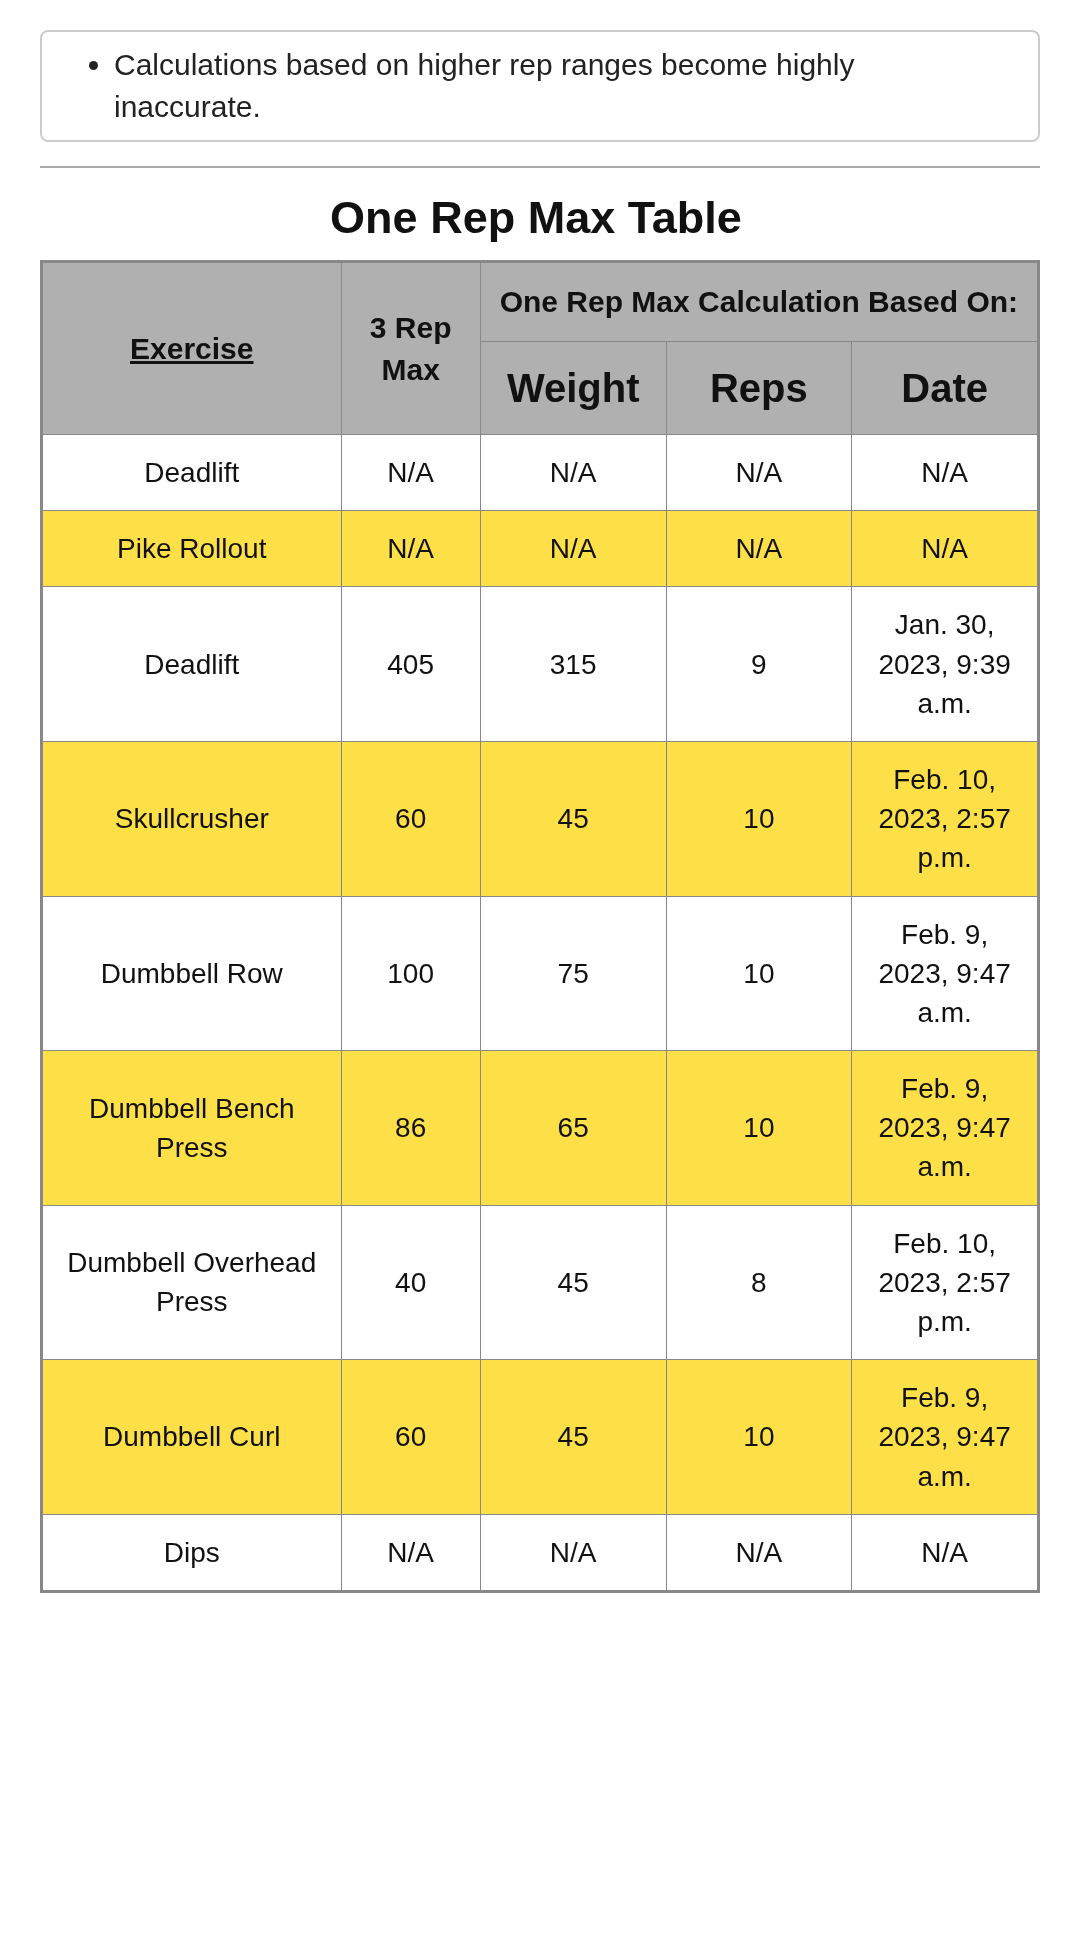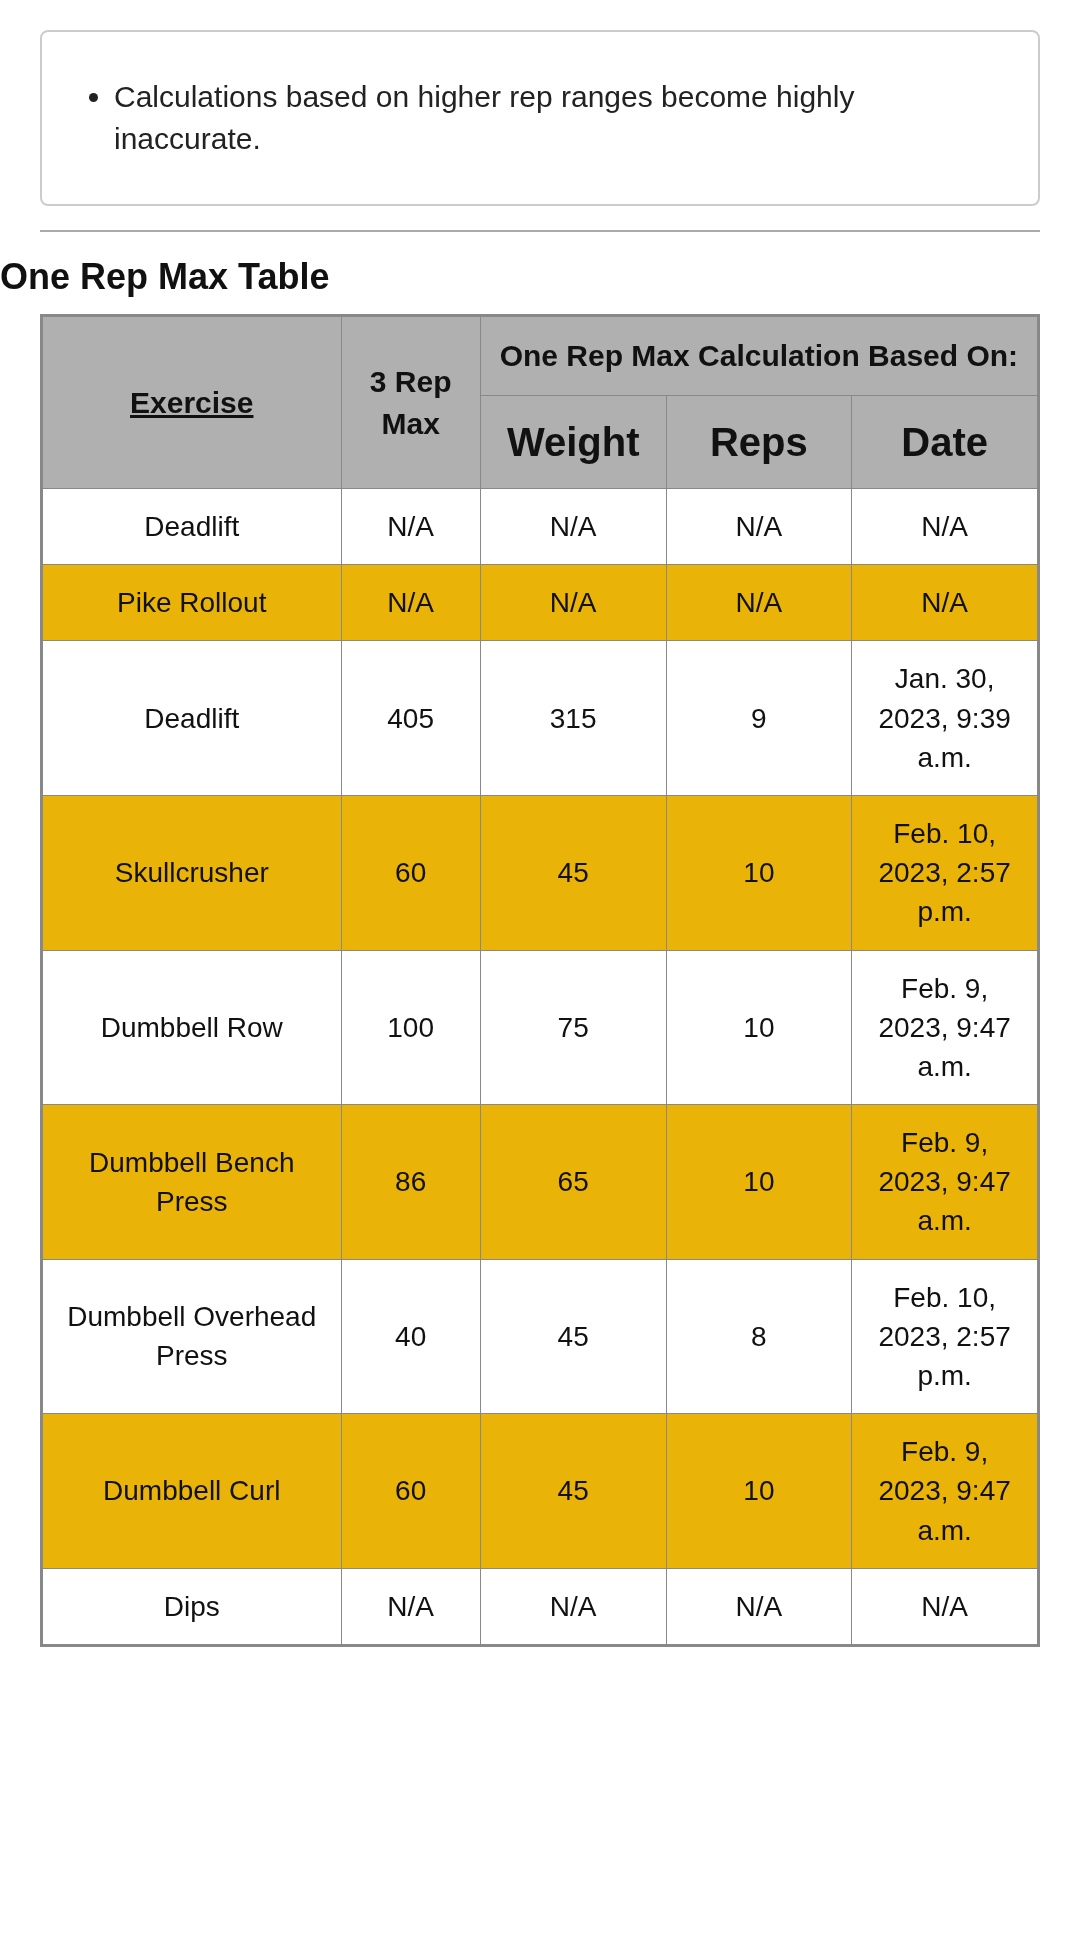--- a/index.html
+++ b/index.html
@@ -14,43 +14,43 @@
       font-size: 28px;
       color: #111;
       width: 1080px;
       min-height: 1957px;
     }
 
     .top-note {
       margin: 30px 40px 20px 40px;
       border: 2px solid #ccc;
       border-radius: 8px;
-      padding: 44px 36px;
+      padding: 12px 36px;
     }
 
     .top-note ul {
       list-style: disc;
       padding-left: 36px;
     }
 
     .top-note li {
       font-size: 30px;
       line-height: 1.4;
       color: #222;
     }
 
     .divider {
       border: none;
       border-top: 2px solid #aaa;
       margin: 24px 40px;
     }
 
     .table-title {
-      text-align: left;
-      font-size: 36px;
+      text-align: center;
+      font-size: 45px;
       font-weight: 800;
       color: #111;
       margin: 24px 8px 16px 0;
     }
 
     .table-wrapper {
       margin: 0 40px 40px 40px;
       border: 2px solid #888;
     }
 
@@ -100,21 +100,21 @@
     .col-date {
       width: 25%;
     }
 
     
     tr.row-white td {
       background: #fff;
     }
 
     tr.row-gray td {
-      background: #eab308;
+      background: #fde047;
     }
 
     .exercise-col {
       text-align: center;
     }
   </style>
 </head>
 <body>
 
 <div class="top-note">

